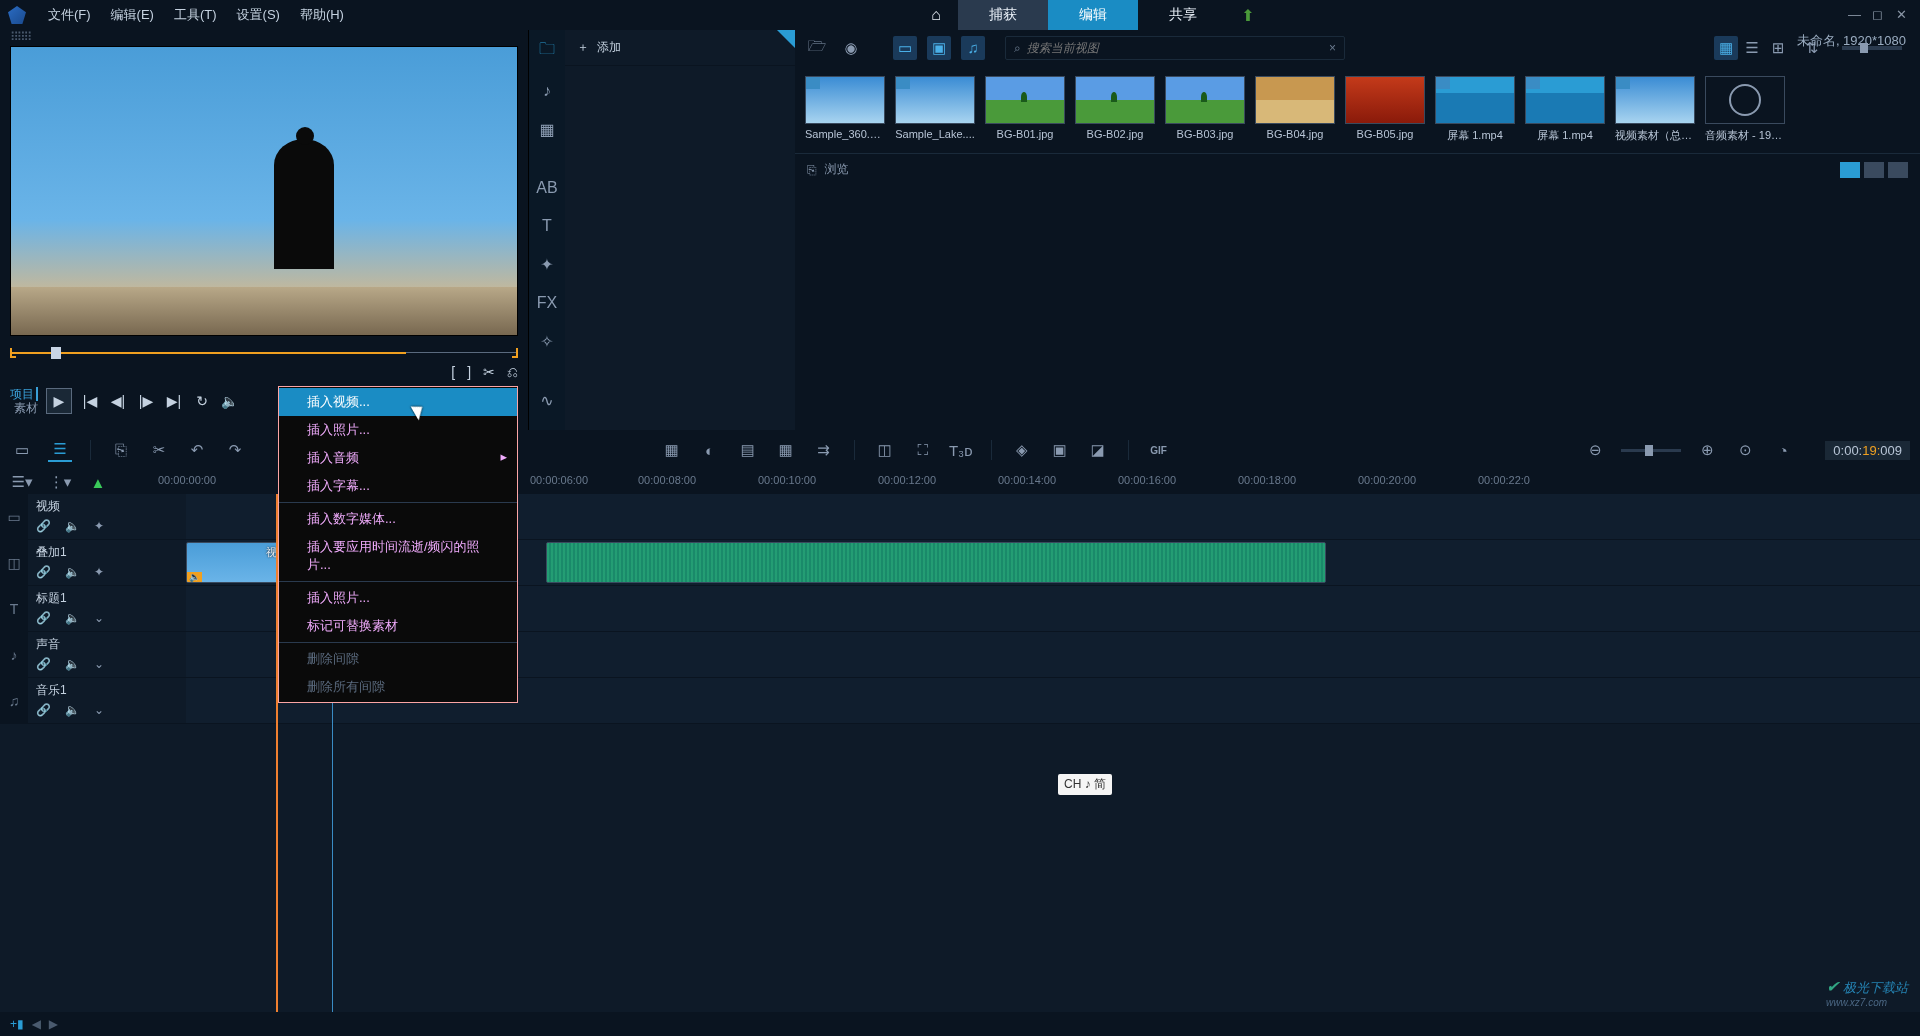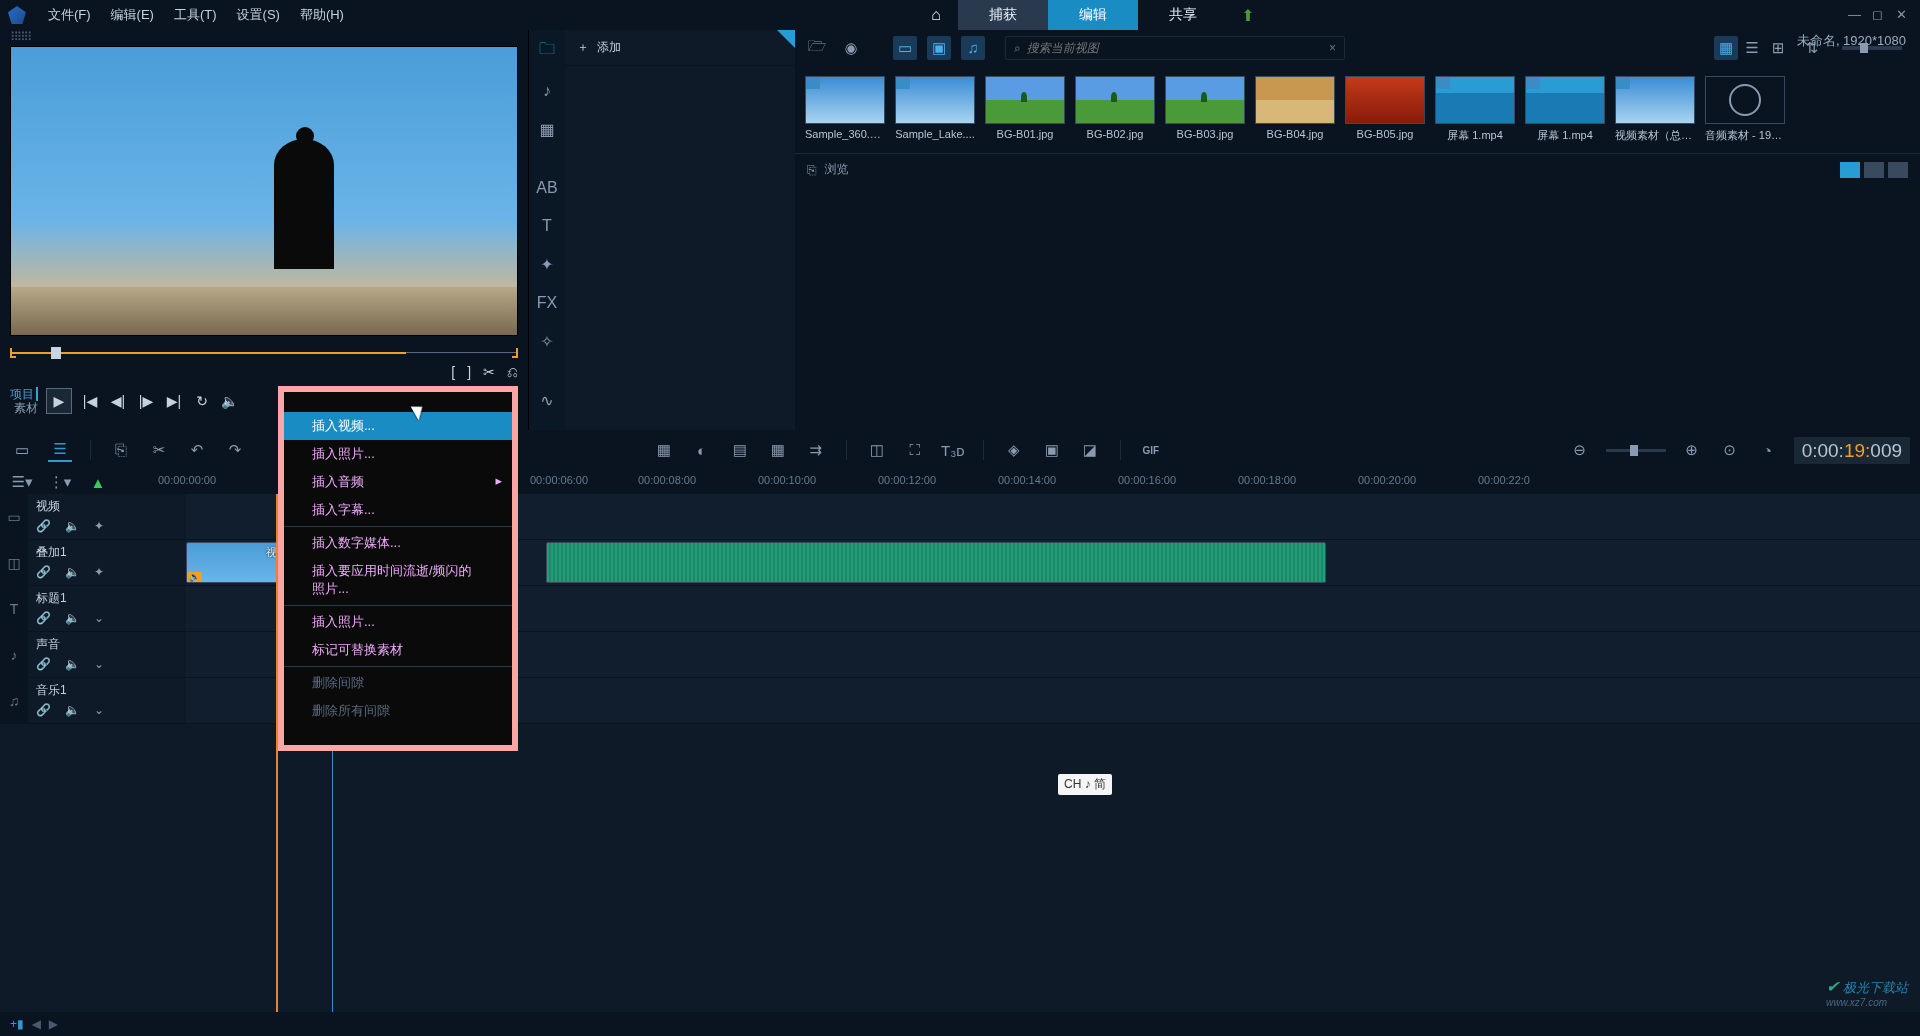--- a/index.html
+++ b/index.html
@@ -93,21 +93,21 @@
 
 
 .timeline-area { position: absolute; top: 430px; left: 0; right: 0; bottom: 0; background: #0e1a28; display: flex; flex-direction: column; }
 .tl-toolbar { height: 40px; background: #0a1420; display: flex; align-items: center; padding: 0 10px; gap: 14px; }
 .tl-tool { width: 24px; height: 24px; color: #8a9ab0; cursor: pointer; display: flex; align-items: center; justify-content: center; font-size: 15px; }
 .tl-tool.active { color: #2a9cd4; border-bottom: 2px solid #2a9cd4; }
 .tl-sep { width: 1px; height: 20px; background: #1a2a3a; margin: 0 4px; }
 .tl-toolbar .grow { flex: 1; }
 .tl-zoom-slider { width: 60px; height: 3px; background: #2a3a4e; position: relative; }
 .tl-zoom-slider::after { content:"";position:absolute;left:40%;top:-4px;width:8px;height:11px;background:#8a9ab0;}
-.tl-time-box { padding: 2px 8px; background: #1a2836; color: #b8c5d6; font-family: monospace; font-size: 19px; }
+.tl-time-box { padding: 2px 8px; background: #1a2836; color: #b8c5d6; font-family: monospace; font-size: 13px; margin-left: 16px; }
 .tl-time-box .orange { color: #f0a020; }
 
 .tl-ruler-row { height: 24px; display: flex; background: #0a1420; }
 .tl-left-controls { width: 158px; display: flex; align-items: center; padding: 0 10px; gap: 14px; }
 .tl-ruler { flex: 1; position: relative; color: #6a7a8e; font-size: 11px; font-family: monospace; overflow: hidden; }
 .tl-tick { position: absolute; top: 4px; }
 
 .tracks { flex: 1; background: #0e1a28; }
 .track { display: flex; height: 46px; border-bottom: 1px solid #0a1420; }
 .track-head { width: 158px; background: #0e1a28; display: flex; flex-direction: column; padding: 4px 8px; gap: 4px; }
@@ -121,21 +121,21 @@
 .clip.video { left: 0; width: 118px; background: linear-gradient(#4a9dd8,#6ab4e8); }
 .clip.video .tag { position: absolute; bottom: 0; left: 0; background: #f0a020; color: #000; font-size: 9px; padding: 0 2px; }
 .clip.video .label { position: absolute; top: 2px; right: 4px; font-size: 11px; color: #e8eff7; text-shadow: 0 0 2px #000; }
 .clip.audio { left: 360px; width: 780px; background: #1a8a6a; }
 .clip.audio .wave { position: absolute; inset: 0; background: repeating-linear-gradient(90deg,#2aaa7a 0 2px,#1a8a6a 2px 4px); opacity: .6; }
 
 .playhead { position: absolute; top: 0; bottom: 0; width: 2px; background: #f08030; left: 276px; }
 .playhead2 { position: absolute; top: 0; bottom: 0; width: 1px; background: #3a8cc4; left: 332px; }
 
 
-.context-menu { position: absolute; left: 278px; top: 386px; width: 240px; background: #0a0a0a; border: 6px solid #fca5a5; z-index: 100; padding: 20px 0; }
+.context-menu { position: absolute; left: 278px; top: 386px; width: 240px; background: #0a0a0a; border: 1px solid #fca5a5; z-index: 100; padding: 1px 0; }
 .ctx-item { padding: 5px 28px; color: #f0abfc; font-size: 13px; cursor: pointer; position: relative; }
 .ctx-item.highlight { background: #1a8cc4; color: #fff; }
 .ctx-item.disabled { color: #5a6a7e; }
 .ctx-item.submenu::after { content: "▸"; position: absolute; right: 10px; }
 .ctx-sep { height: 1px; background: #2a3a4e; margin: 2px 0; }
 
 .cursor { position: absolute; left: 414px; top: 403px; width: 12px; height: 16px; z-index: 200; }
 .cursor::before { content:""; position:absolute; width:0;height:0; border-left:10px solid #fff; border-top:6px solid transparent; border-bottom:10px solid transparent; transform: rotate(-30deg); filter: drop-shadow(0 0 1px #000);}
 
 

